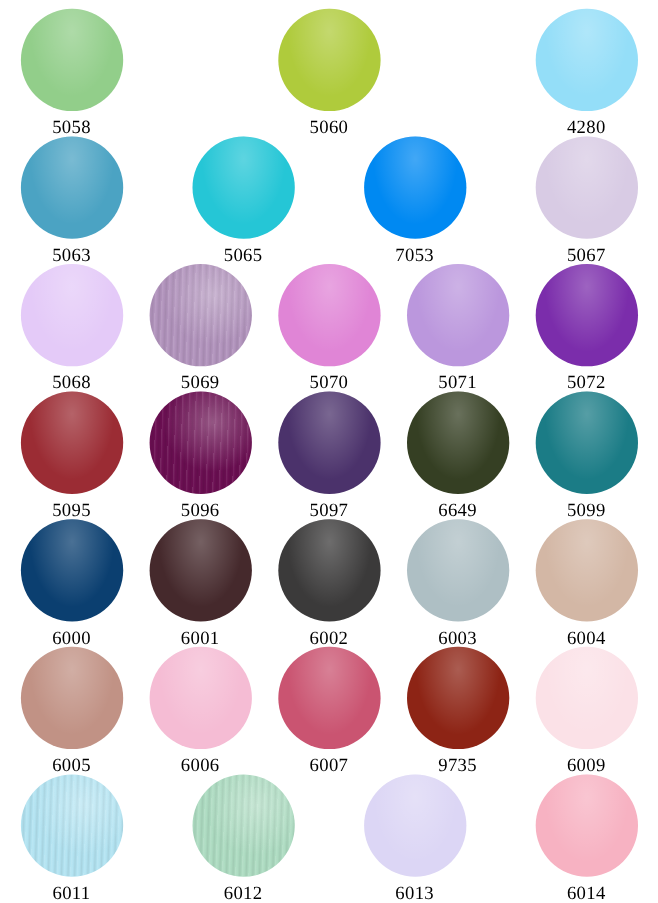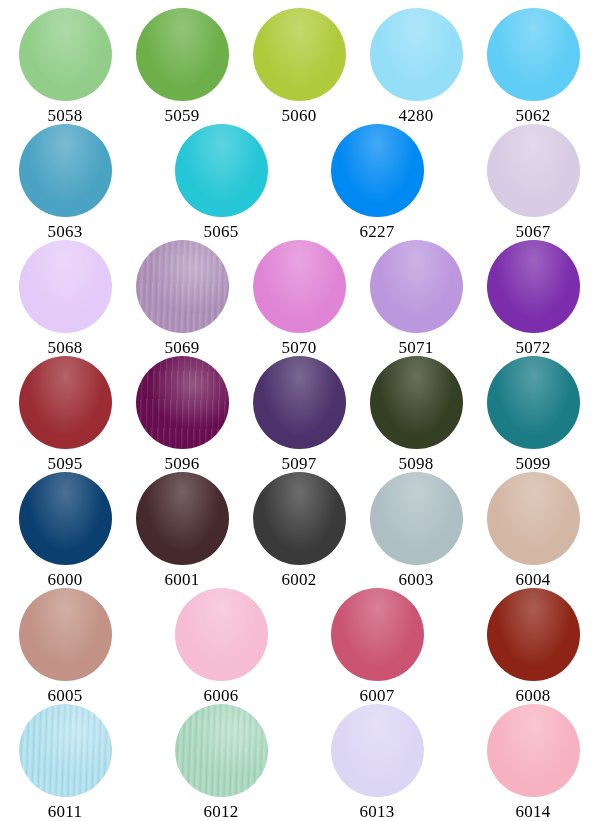--- a/index.html
+++ b/index.html
@@ -77,48 +77,40 @@
 </head>
 <body>
 
 <div id="swatch-chart">
     <div class="swatch-row">
       <div class="swatch-cell">
         <div class="swatch-disc gloss" style="background-color: rgb(146, 206, 138);"></div>
         <div class="swatch-label">5058</div>
       </div>
       <div class="swatch-cell">
-        <div class="swatch-disc gloss" style="background-color: rgb(109, 176, 74);"></div>
-        <div class="swatch-label">5059</div>
-      </div>
-      <div class="swatch-cell">
         <div class="swatch-disc gloss" style="background-color: rgb(175, 203, 60);"></div>
         <div class="swatch-label">5060</div>
       </div>
       <div class="swatch-cell">
         <div class="swatch-disc gloss" style="background-color: rgb(148, 222, 248);"></div>
         <div class="swatch-label">4280</div>
       </div>
-      <div class="swatch-cell">
-        <div class="swatch-disc gloss" style="background-color: rgb(95, 205, 245);"></div>
-        <div class="swatch-label">5062</div>
-      </div>
     </div>
     <div class="swatch-row">
       <div class="swatch-cell">
         <div class="swatch-disc gloss" style="background-color: rgb(75, 163, 195);"></div>
         <div class="swatch-label">5063</div>
       </div>
       <div class="swatch-cell">
         <div class="swatch-disc gloss" style="background-color: rgb(37, 198, 214);"></div>
         <div class="swatch-label">5065</div>
       </div>
       <div class="swatch-cell">
         <div class="swatch-disc gloss" style="background-color: rgb(0, 137, 242);"></div>
-        <div class="swatch-label">6227</div>
+        <div class="swatch-label">7053</div>
       </div>
       <div class="swatch-cell">
         <div class="swatch-disc gloss" style="background-color: rgb(216, 203, 228);"></div>
         <div class="swatch-label">5067</div>
       </div>
     </div>
     <div class="swatch-row">
       <div class="swatch-cell">
         <div class="swatch-disc gloss" style="background-color: rgb(228, 202, 248);"></div>
         <div class="swatch-label">5068</div>
@@ -148,21 +140,21 @@
       <div class="swatch-cell">
         <div class="swatch-disc shimmer" style="background-color: rgb(107, 15, 82);"></div>
         <div class="swatch-label">5096</div>
       </div>
       <div class="swatch-cell">
         <div class="swatch-disc gloss" style="background-color: rgb(75, 50, 107);"></div>
         <div class="swatch-label">5097</div>
       </div>
       <div class="swatch-cell">
         <div class="swatch-disc gloss" style="background-color: rgb(53, 63, 35);"></div>
-        <div class="swatch-label">5098</div>
+        <div class="swatch-label">6649</div>
       </div>
       <div class="swatch-cell">
         <div class="swatch-disc gloss" style="background-color: rgb(27, 124, 134);"></div>
         <div class="swatch-label">5099</div>
       </div>
     </div>
     <div class="swatch-row">
       <div class="swatch-cell">
         <div class="swatch-disc gloss" style="background-color: rgb(11, 63, 112);"></div>
         <div class="swatch-label">6000</div>
@@ -192,21 +184,25 @@
       <div class="swatch-cell">
         <div class="swatch-disc gloss" style="background-color: rgb(245, 188, 212);"></div>
         <div class="swatch-label">6006</div>
       </div>
       <div class="swatch-cell">
         <div class="swatch-disc gloss" style="background-color: rgb(202, 84, 113);"></div>
         <div class="swatch-label">6007</div>
       </div>
       <div class="swatch-cell">
         <div class="swatch-disc gloss" style="background-color: rgb(141, 36, 21);"></div>
-        <div class="swatch-label">6008</div>
+        <div class="swatch-label">9735</div>
+      </div>
+      <div class="swatch-cell">
+        <div class="swatch-disc gloss" style="background-color: rgb(251, 225, 231);"></div>
+        <div class="swatch-label">6009</div>
       </div>
     </div>
     <div class="swatch-row">
       <div class="swatch-cell">
         <div class="swatch-disc shimmer" style="background-color: rgb(180, 228, 242);"></div>
         <div class="swatch-label">6011</div>
       </div>
       <div class="swatch-cell">
         <div class="swatch-disc shimmer" style="background-color: rgb(174, 220, 194);"></div>
         <div class="swatch-label">6012</div>

